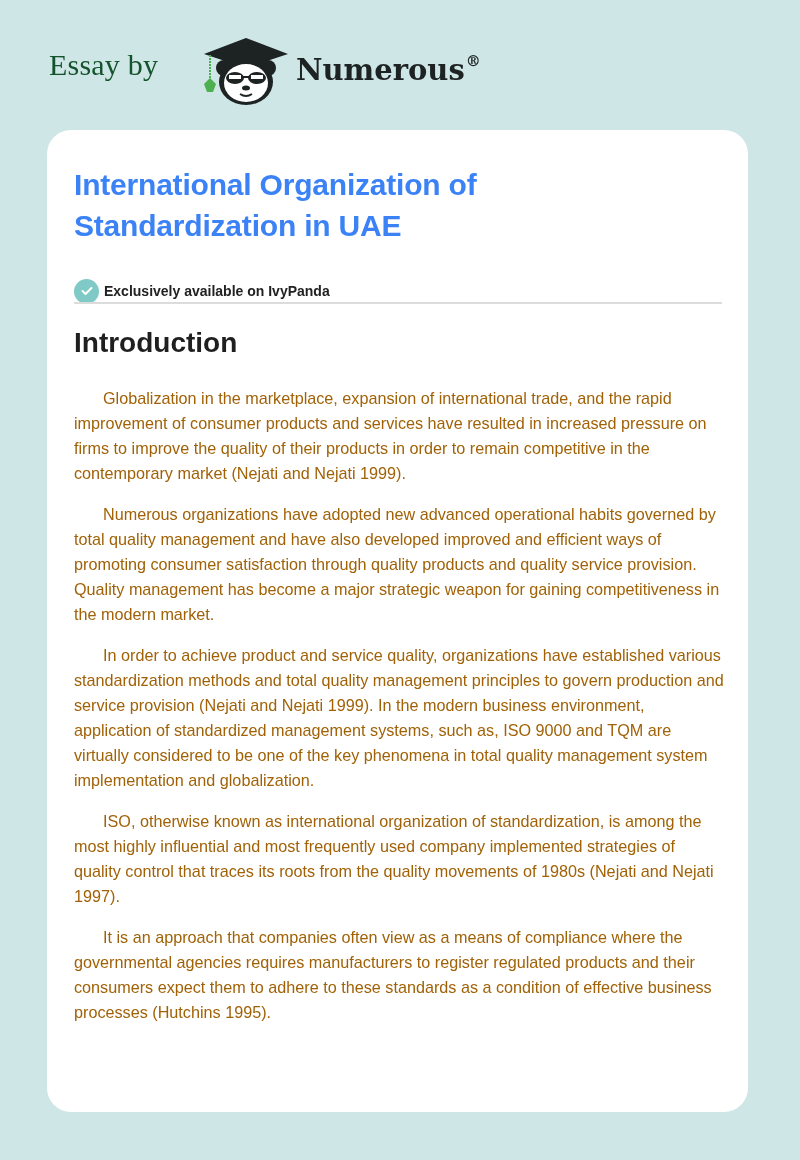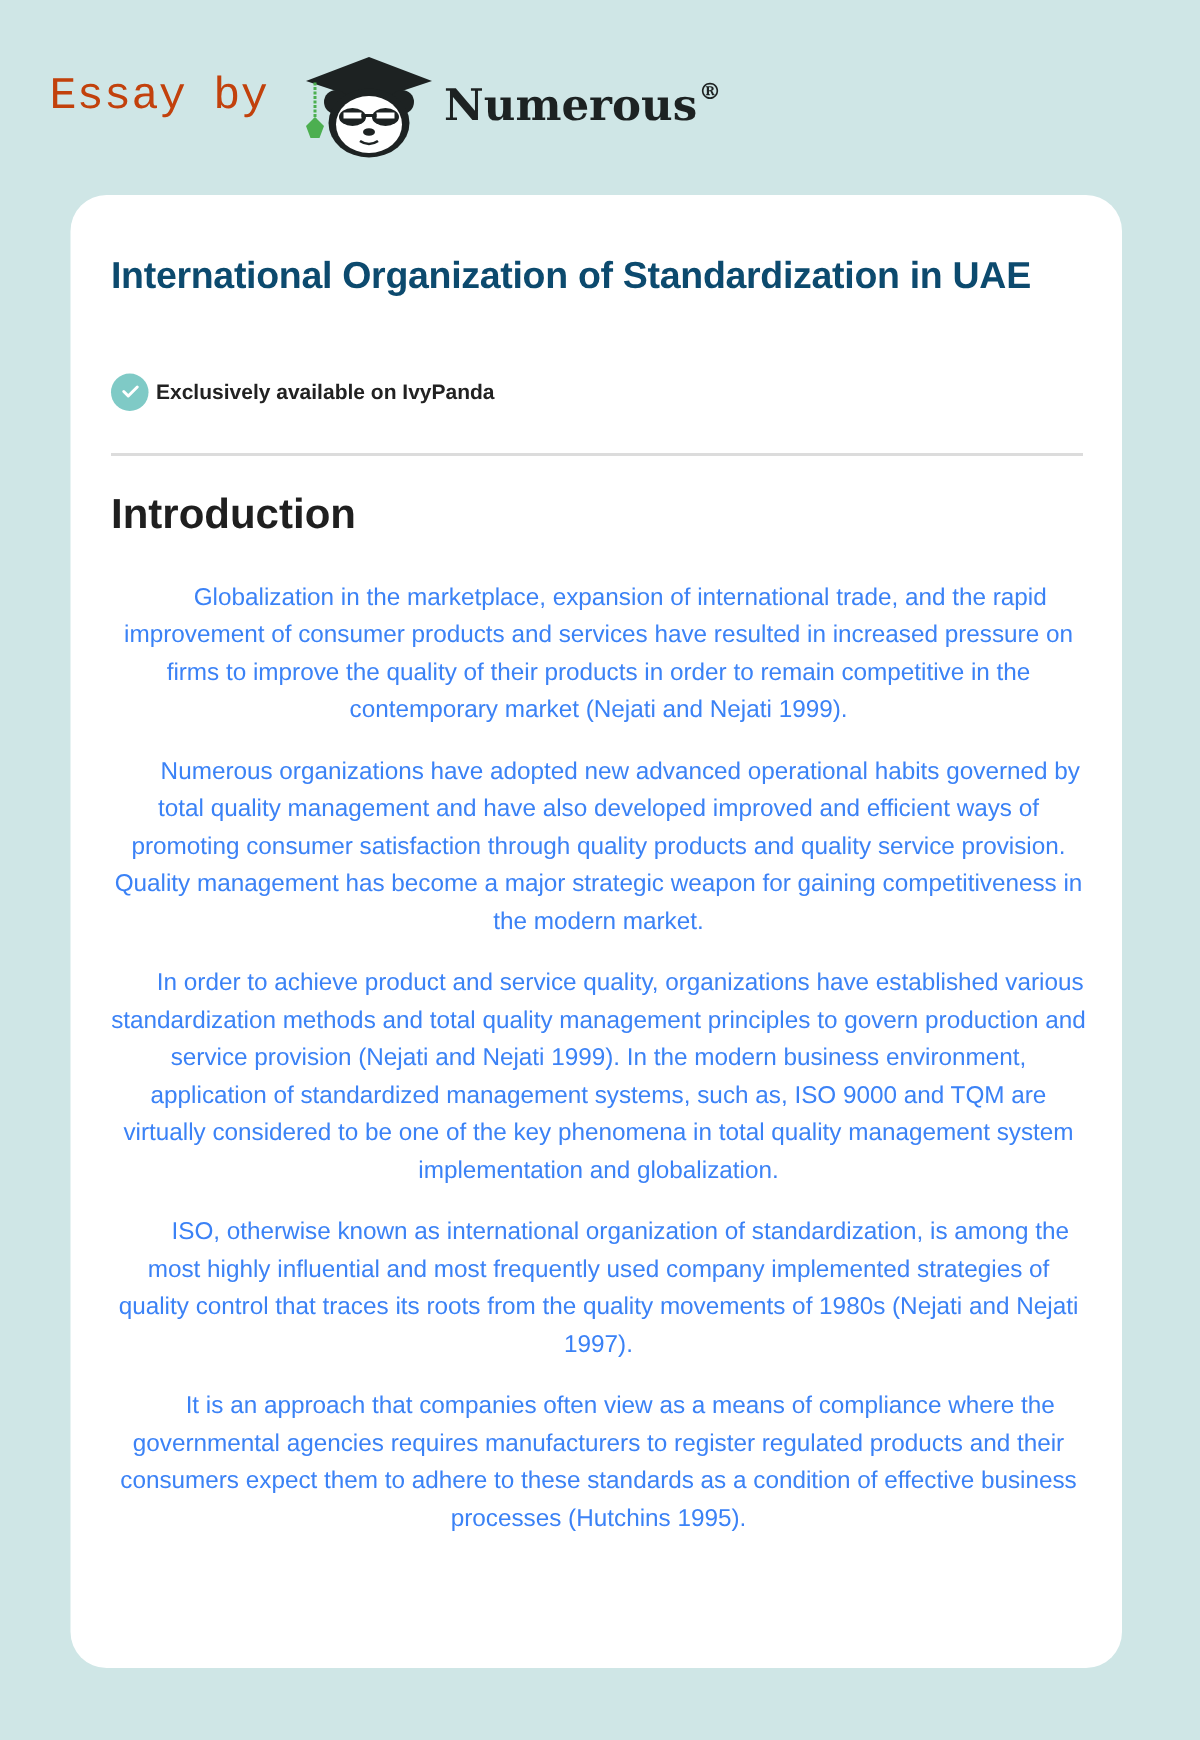--- a/index.html
+++ b/index.html
@@ -16,25 +16,25 @@
   }
   .header {
     position: absolute;
     left: 0;
     top: 0;
     width: 800px;
     height: 130px;
   }
   .essay-by {
     position: absolute;
-    left: 33px;
+    left: 49px;
     top: 48px;
-    font-family: Liberation Mono, monospace;
+    font-family: Liberation Serif, serif;
     font-size: 30px;
-    color: #c2410c;
+    color: #14532d;
     letter-spacing: 0.2px;
   }
   .logo-icon {
     position: absolute;
     left: 200px;
     top: 34px;
     width: 92px;
     height: 74px;
   }
   .brand-name {
@@ -59,30 +59,30 @@
     height: 982px;
     background: #ffffff;
     border-radius: 24px;
   }
   .title {
     position: absolute;
     left: 27px;
     top: 34px;
     margin: 0;
     width: 620px;
-    font-size: 25px;
+    font-size: 30px;
     line-height: 41px;
     font-weight: bold;
-    color: #0c4a6e;
+    color: #3b82f6;
     letter-spacing: -0.2px;
   }
   .badge {
     position: absolute;
     left: 27px;
-    top: 118px;
+    top: 148px;
     height: 26px;
     display: flex;
     align-items: center;
   }
   .badge-icon {
     width: 25px;
     height: 25px;
     border-radius: 50%;
     background: #7fcac6;
     display: flex;
@@ -116,23 +116,22 @@
   .body-text {
     position: absolute;
     left: 27px;
     top: 256px;
     width: 650px;
   }
   .body-text p {
     margin: 0 0 16px 0;
     font-size: 16.2px;
     line-height: 25px;
-    color: #3b82f6;
+    color: #a16207;
     text-indent: 29px;
-    text-align: center;
   }
 </style>
 </head>
 <body>
 
 <div class="header">
   <span class="essay-by">Essay by</span>
   <svg class="logo-icon" viewBox="0 0 92 74">
 
     <polygon points="4,20 46,4 88,20 46,34" fill="#1d2222"></polygon>

